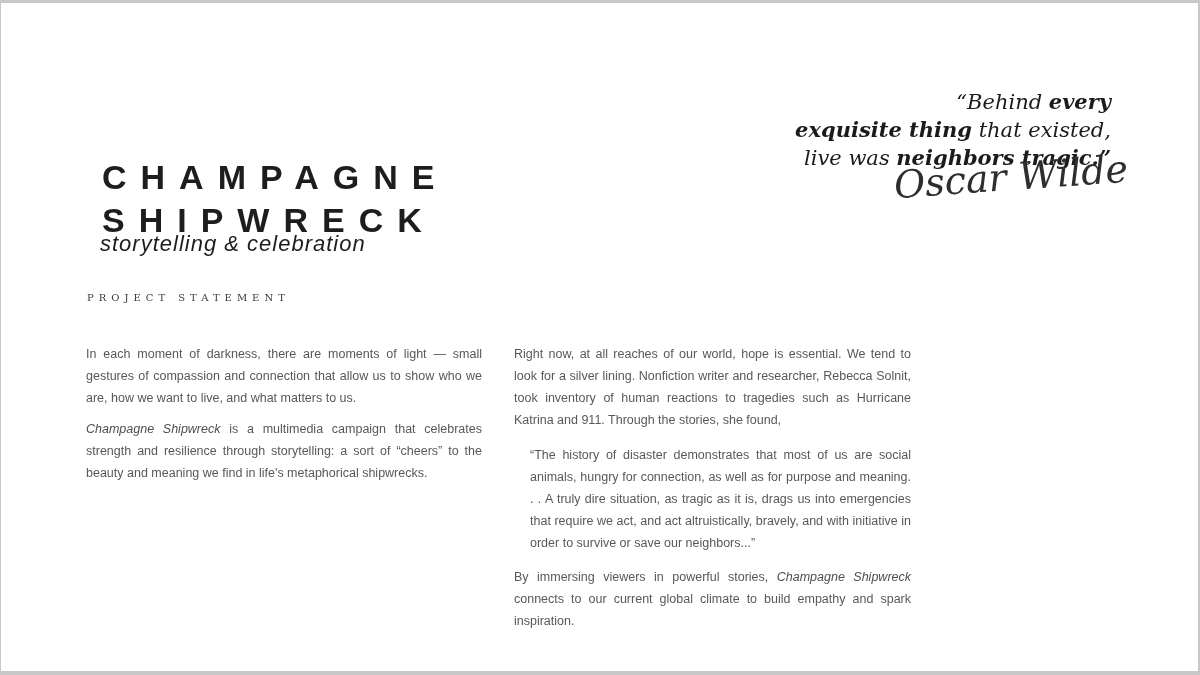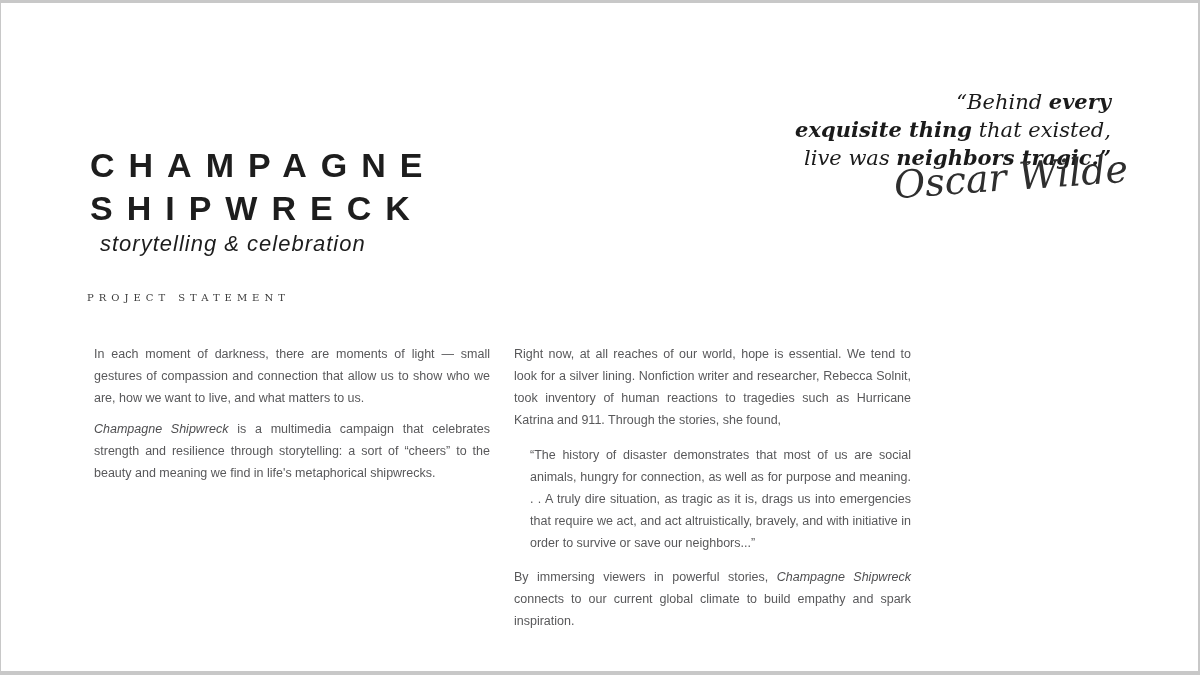--- a/index.html
+++ b/index.html
@@ -11,21 +11,21 @@
     font-family: "Liberation Sans", sans-serif;
   }
   .canvas {
     position: absolute;
     left: 1px; top: 3px; right: 2px; bottom: 4px;
     background: #ffffff;
   }
 
   
   .title {
-    position: absolute; left: 85px; top: 137px; margin: 4px;
+    position: absolute; left: 85px; top: 137px; margin: 16px;
     font-family: "Liberation Sans", sans-serif;
     font-size: 34px; font-weight: 700;
     letter-spacing: 14px; line-height: 43px;
     color: #1d1d1d; white-space: nowrap;
   }
   .title .line { display: block; }
   .subtitle {
     position: absolute; left: 99px; top: 228px;
     font-family: Liberation Sans, sans-serif;
     font-style: italic; font-size: 22px;
@@ -59,21 +59,21 @@
     white-space: nowrap;
   }
 
   
   .col {
     position: absolute; top: 340px;
     font-size: 12.5px; line-height: 22px;
     color: #58585a;
     text-align: justify;
   }
-  .col-left  { left: 93px;  width: 396px; }
+  .col-left  { left: 85px;  width: 396px; }
   .col-right { left: 513px; width: 397px; }
   .col p { margin: 0 0 9px 0; }
   .col p.quote-para { margin: 13px 0 12px 16px; }
   .em { font-weight: 400; font-style: italic; color: #4e4e50; }
 </style>
 </head>
 <body>
 
 <div class="canvas">
 

